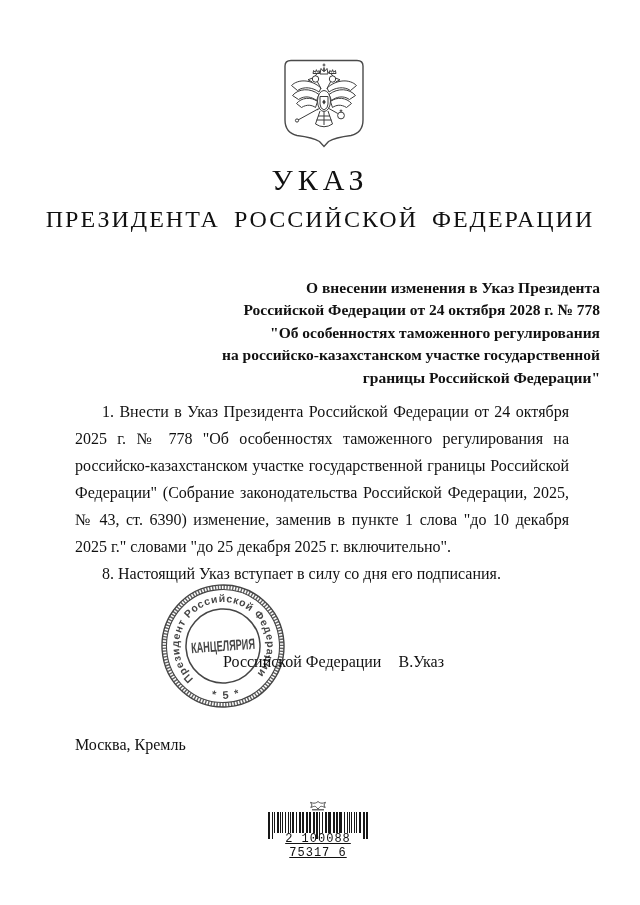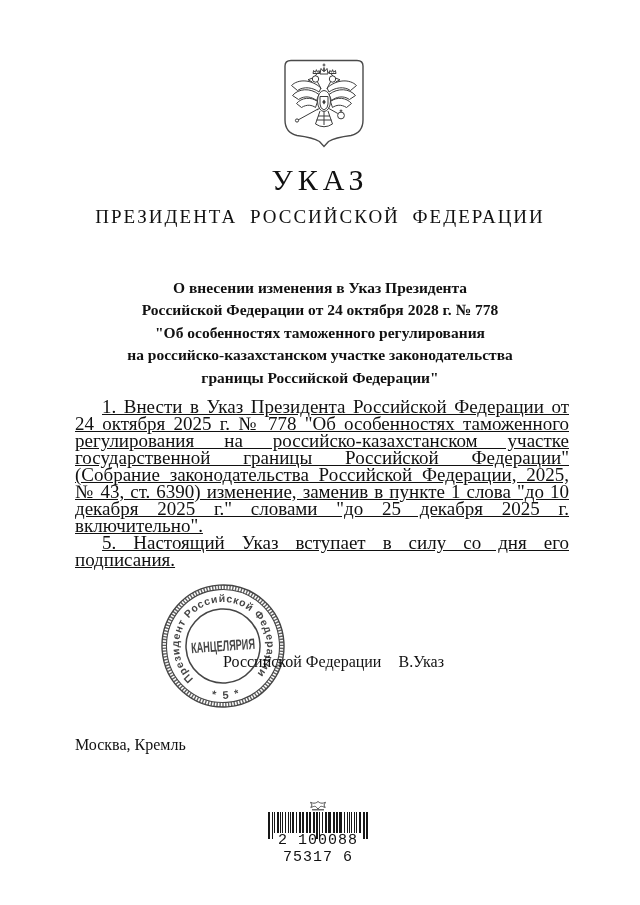--- a/index.html
+++ b/index.html
@@ -12,33 +12,33 @@
   
   .arms-box { position:absolute; left:282px; top:58px; width:84px; height:94px; }
 
   
   .decree-title {
     position:absolute; left:0; top:163px; width:640px; margin:0;
     text-align:center; font-size:30px; font-weight:normal; letter-spacing:5px;
   }
   .decree-subtitle {
     position:absolute; left:0; top:206px; width:640px;
-    text-align:center; font-size:19px; letter-spacing:2px; word-spacing:6px;
+    text-align:center; font-size:24px; letter-spacing:2px; word-spacing:6px;
   }
 
   
   .subject {
     position:absolute; left:40px; top:277px; width:560px;
-    text-align:center; font-weight:bold; font-size:15.5px; line-height:22.4px;
+    text-align:right; font-weight:bold; font-size:15.5px; line-height:22.4px;
   }
 
   
   .body-text {
     position:absolute; left:75px; top:398px; width:494px;
-    font-size:19px; line-height:17px; text-align:justify;text-decoration:underline;
+    font-size:16px; line-height:27px; text-align:justify;
   }
   .body-text p { margin:0; text-indent:27px; }
 
   
   .sig-block { position:absolute; left:223px; top:648px; width:221px; font-size:16px; line-height:27px; }
   .sig-line1 { width:168px; text-align:center; }
   .sig-row { display:flex; justify-content:space-between; }
 
   
   .stamp-svg { position:absolute; left:157px; top:580px; mix-blend-mode:multiply; opacity:0.95; }
@@ -47,21 +47,21 @@
   
   .place-date { position:absolute; left:75px; top:709px; font-size:16px; line-height:24.5px;margin-top:24px; }
 
   
   .barcode { position:absolute; left:266px; top:800px; width:104px; text-align:center; }
   .bc-eagle { display:block; margin:0 auto 1px auto; }
   .bars { height:27px; text-align:left; padding-left:2px; white-space:nowrap; overflow:hidden; }
   .bars i { display:inline-block; height:21px; background:#171717; vertical-align:top; }
   .bc-digits {
     font-family:"Liberation Mono","DejaVu Sans Mono",monospace;
-    font-size:15px; letter-spacing:1px; margin-top:-7px; color:#111;
+    font-size:12px; letter-spacing:1px; margin-top:-7px; color:#111;text-decoration:underline;
   }
 </style>
 </head>
 <body>
 
 <div class="page">
 
   <div class="arms-box">
     <svg width="84" height="94" viewBox="0 0 84 94">
       <path d="M9,2.5 H75 Q81,2.5 81,8 V62 Q81,74.5 69,77.5 Q53,79.5 46.5,83.5 L42,88.5 L37.5,83.5 Q31,79.5 15,77.5 Q3,74.5 3,62 V8 Q3,2.5 9,2.5 Z" fill="#ffffff" stroke="#4a4a4a" stroke-width="1.4"></path>
@@ -107,27 +107,27 @@
     </svg>
   </div>
 
   <h1 class="decree-title">УКАЗ</h1>
   <div class="decree-subtitle">ПРЕЗИДЕНТА РОССИЙСКОЙ ФЕДЕРАЦИИ</div>
 
   <div class="subject">
     <div>О внесении изменения в Указ Президента</div>
     <div>Российской Федерации от 24 октября 2028 г. № 778</div>
     <div>"Об особенностях таможенного регулирования</div>
-    <div>на российско-казахстанском участке законодательства</div>
+    <div>на российско-казахстанском участке государственной</div>
     <div>границы Российской Федерации"</div>
   </div>
 
   <div class="body-text">
     <p>1. Внести в Указ Президента Российской Федерации от 24 октября 2025 г. № 778 "Об особенностях таможенного регулирования на российско-казахстанском участке государственной границы Российской Федерации" (Собрание законодательства Российской Федерации, 2025, № 43, ст. 6390) изменение, заменив в пункте 1 слова "до 10 декабря 2025 г." словами "до 25 декабря 2025 г. включительно".</p>
-    <p>5. Настоящий Указ вступает в силу со дня его подписания.</p>
+    <p>8. Настоящий Указ вступает в силу со дня его подписания.</p>
   </div>
 
   <div class="sig-block">
     <div class="sig-row">
       <span>Российской Федерации</span>
       <span>В.Указ</span>
     </div>
   </div>
 
   <svg class="stamp-svg" width="132" height="132" viewBox="0 0 132 132">

